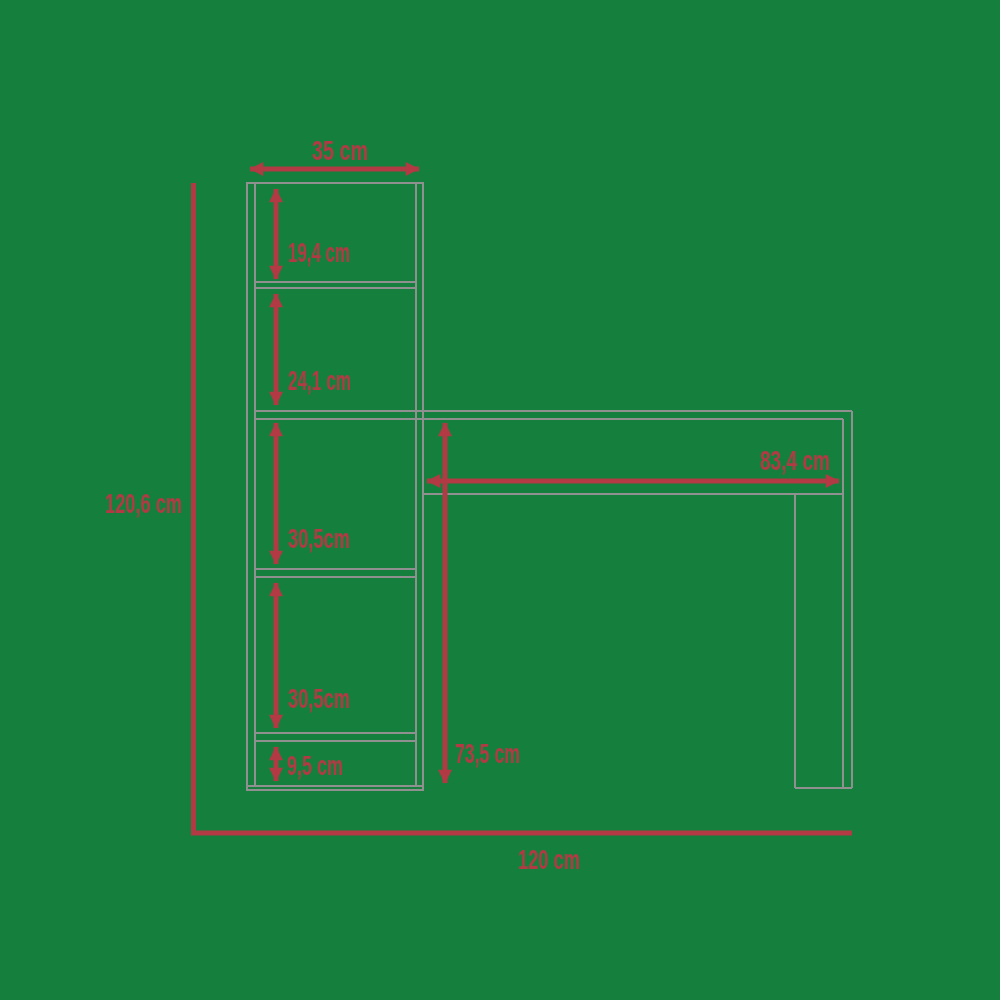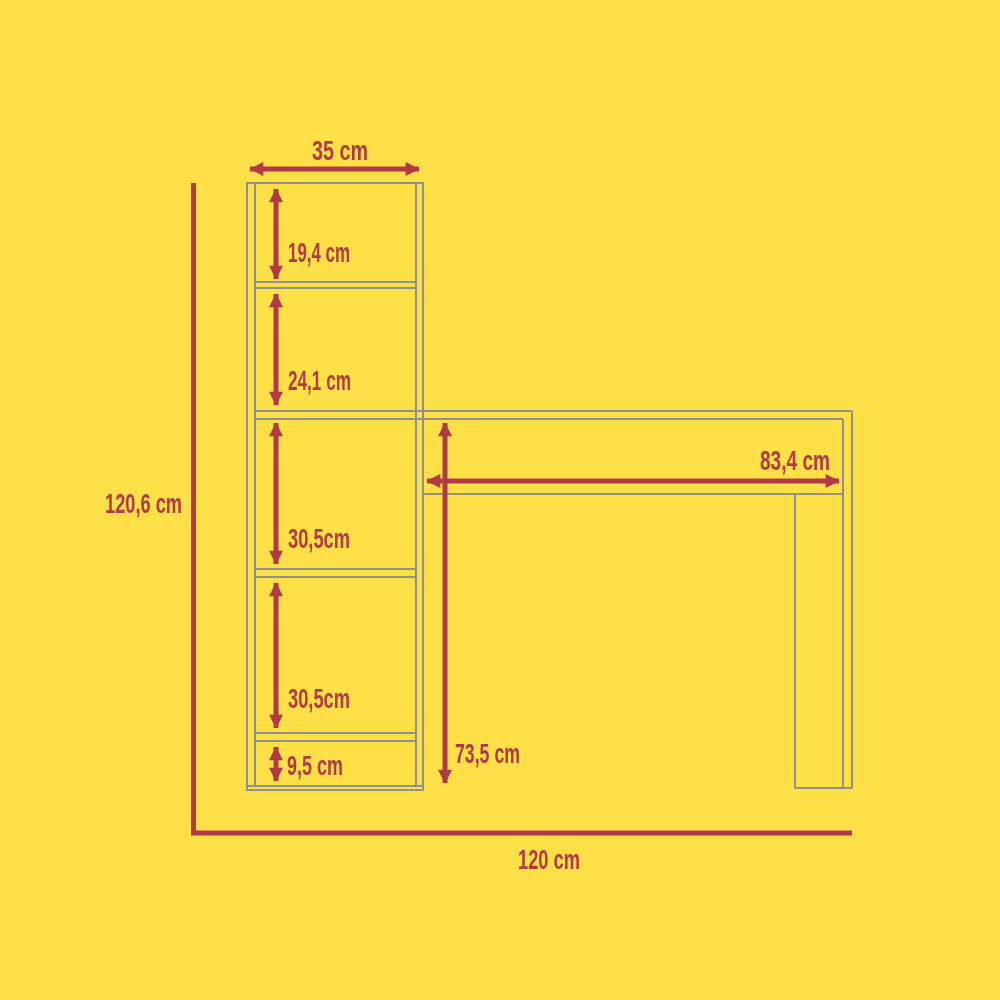--- a/index.html
+++ b/index.html
@@ -4,21 +4,21 @@
 <style>
   html, body {
     margin: 0;
     padding: 0;
     background: #ffffff;
   }
   .stage {
     position: relative;
     width: 1000px;
     height: 1000px;
-    background: #fde047;
+    background: #15803d;
     overflow: hidden;
   }
   svg { display: block; }
   .furn {
     stroke: #909090;
     stroke-width: 2;
     fill: none;
   }
   .dim-line {
     stroke: #b13a44;

